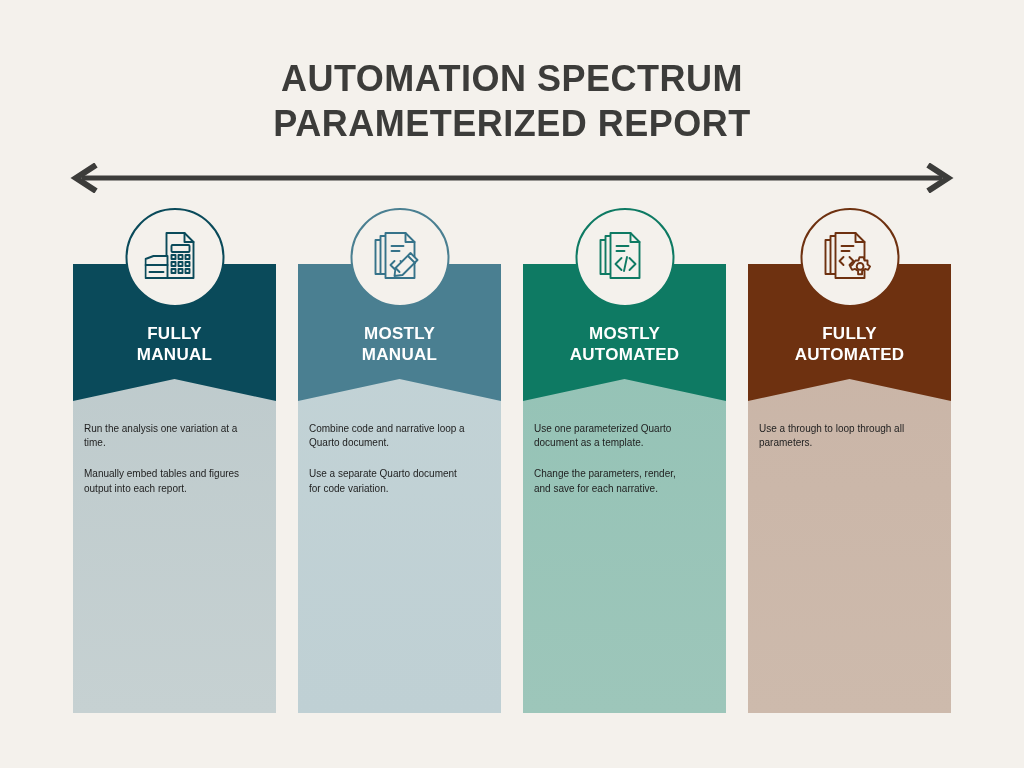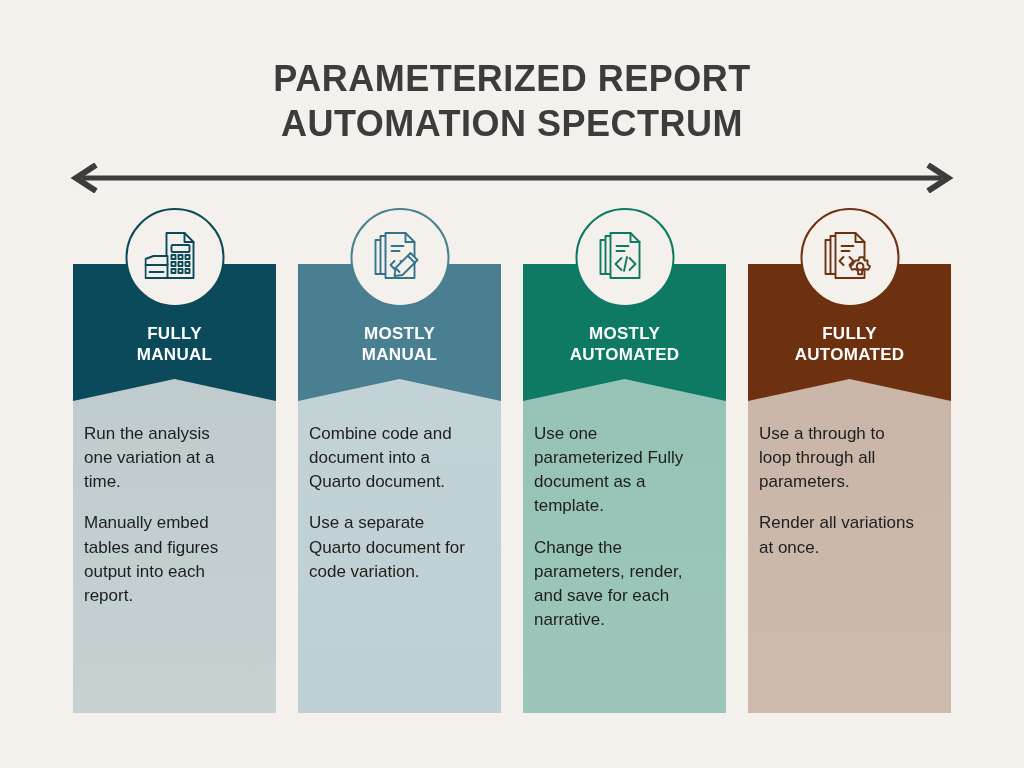--- a/index.html
+++ b/index.html
@@ -115,37 +115,37 @@
     z-index: 1;
   }
   .panel-text {
     position: absolute;
     top: 0;
     left: 0;
     width: 179px;
     padding: 214px 11px 0 11px;
     box-sizing: border-box;
     color: #1E1E1E;
-    font-size: 17px;
+    font-size: 10px;
     line-height: 1.42;
     z-index: 4;
   }
   .panel-text p {
     margin: 0 0 17px 0;
   }
   .panel-text p:last-child { margin-bottom: 0; }
 </style>
 </head>
 <body style="background: rgb(244, 241, 236);">
 
 <div class="canvas">
 
   <div class="title">
+    <span class="ln">Automation Spectrum</span>
     <span class="ln">Parameterized Report</span>
-    <span class="ln">Automation Spectrum</span>
   </div>
 
   <div class="arrow-wrap">
     <svg width="888" height="30" viewBox="0 0 888 30">
       <line x1="14" y1="15" x2="874" y2="15" stroke="#3C3C3A" stroke-width="5" stroke-linecap="butt"></line>
       <polyline points="28,2 8,15 28,28" fill="none" stroke="#3C3C3A" stroke-width="6" stroke-linejoin="miter" stroke-linecap="butt"></polyline>
       <polyline points="860,2 880,15 860,28" fill="none" stroke="#3C3C3A" stroke-width="6" stroke-linejoin="miter" stroke-linecap="butt"></polyline>
     </svg>
   </div>
 
@@ -205,21 +205,21 @@
             <path d="M22 23 h8"></path>
             <path d="M25 33 l-4 4 4 4"></path>
             <path d="M31 33 l4 4 -4 4"></path>
             <path d="M41 25 l7 7 -15 15 -8 1 1 -8 z" fill="#F4F1EC"></path>
             <path d="M38.5 28 l7 7"></path>
             <path d="M26 40 l4 4"></path>
           </g>
         </svg>
       </div>
       <div class="panel-text">
-        <p>Combine code and document into a Quarto document.</p>
+        <p>Combine code and narrative loop a Quarto document.</p>
         <p>Use a separate Quarto document for code variation.</p>
       </div>
     </div>
 
     <div class="col">
       <div class="panel" style="background: linear-gradient(rgb(147, 194, 181) 0%, rgb(157, 198, 186) 100%);"></div>
       <div class="banner" style="background: rgb(14, 122, 99);">
         <div class="banner-label">
           <span class="ln">Mostly</span>
           <span class="ln">Automated</span>
@@ -234,21 +234,21 @@
             <path d="M36 5 v9 h9"></path>
             <path d="M22 18 h12"></path>
             <path d="M22 23 h8"></path>
             <path d="M27 30 l-6 6 6 6"></path>
             <path d="M35 30 l6 6 -6 6"></path>
             <path d="M32.5 29 l-3 14"></path>
           </g>
         </svg>
       </div>
       <div class="panel-text">
-        <p>Use one parameterized Fully document as a template.</p>
+        <p>Use one parameterized Quarto document as a template.</p>
         <p>Change the parameters, render, and save for each narrative.</p>
       </div>
     </div>
 
     <div class="col">
       <div class="panel" style="background: linear-gradient(rgb(201, 180, 166) 0%, rgb(205, 186, 172) 100%);"></div>
       <div class="banner" style="background: rgb(110, 49, 16);">
         <div class="banner-label">
           <span class="ln">Fully</span>
           <span class="ln">Automated</span>
@@ -267,18 +267,17 @@
             <path d="M30 29 l4 4 -4 4"></path>
             <g>
               <path d="M36 32.5 h3 l1 -3.2 h4 l1 3.2 h3 v4 l2.6 1.9 -2 3.5 -3 -1 -3 2.2 v3.2 h-4 v-3.2 l-3 -2.2 -3 1 -2 -3.5 2.4 -1.9 z" fill="#F4F1EC"></path>
               <circle cx="40.6" cy="38.4" r="3.4" fill="#F4F1EC"></circle>
             </g>
           </g>
         </svg>
       </div>
       <div class="panel-text">
         <p>Use a through to loop through all parameters.</p>
-        <p>Render all variations at once.</p>
       </div>
     </div>
 
   </div>
 </div>
 
 </body></html>

